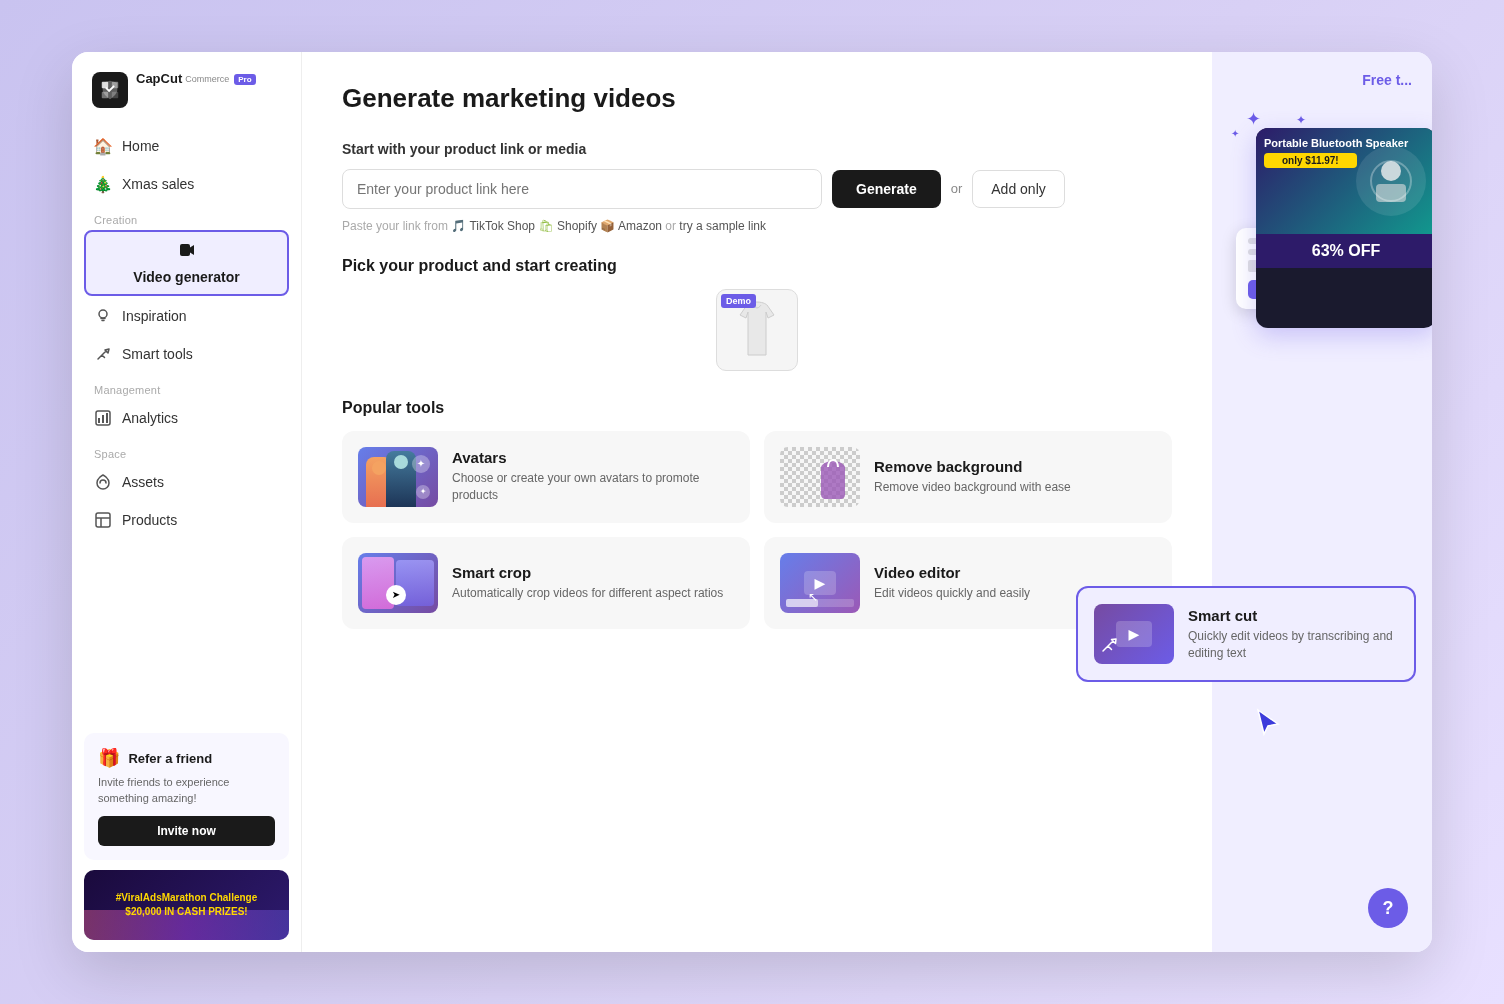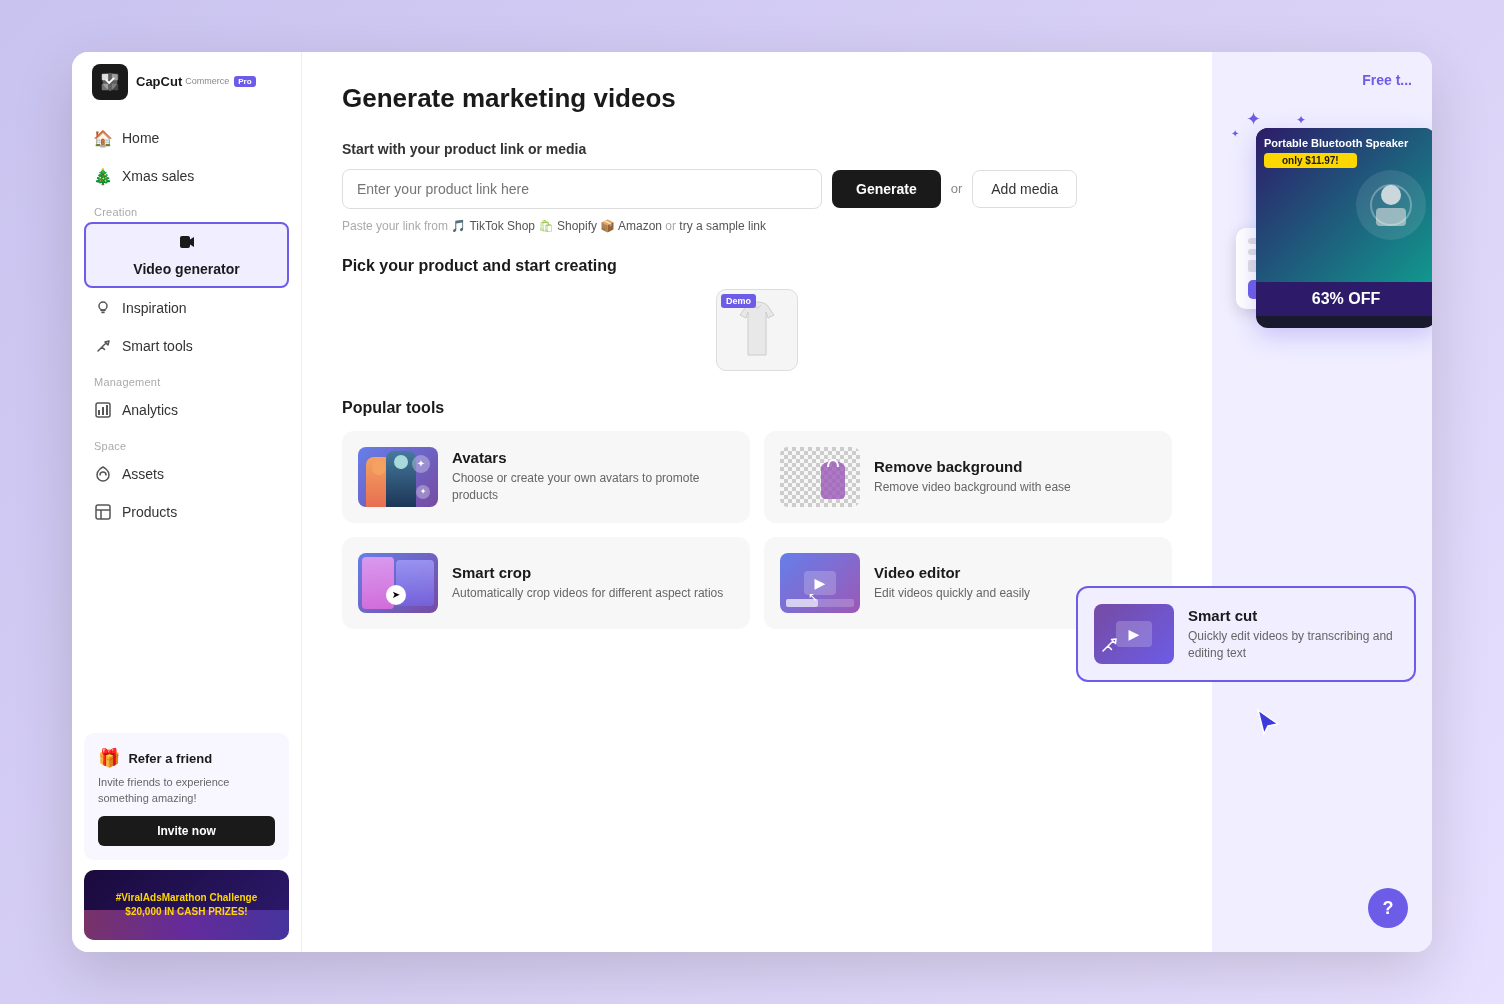--- a/index.html
+++ b/index.html
@@ -27,23 +27,23 @@
       width: 230px;
       background: #fff;
       height: 100%;
       display: flex;
       flex-direction: column;
       padding: 0;
       border-right: 1px solid #eee;
       flex-shrink: 0;
     }
     .sidebar-logo {
-      padding: 12px 20px 16px;
-      display: flex;
-      align-items: center;
+      padding: 20px 20px 16px;
+      display: flex;
+      align-items: flex-start;
       gap: 8px;
     }
     .logo-icon {
       width: 36px;
       height: 36px;
       background: #1a1a1a;
       border-radius: 8px;
       display: flex;
       align-items: center;
       justify-content: center;
@@ -362,21 +362,21 @@
       background: #1a1a2e;
       border-radius: 12px;
       overflow: hidden;
       width: 180px;
       min-height: 200px;
       position: relative;
       box-shadow: 0 8px 24px rgba(108,92,231,0.3);
     }
     .ad-preview-img {
       width: 100%;
-      height: 154px;
+      height: 106px;
       background: linear-gradient(135deg, #2d1b69, #11998e);
       display: flex;
       align-items: center;
       justify-content: center;
       position: relative;
       overflow: hidden;
     }
     .ad-overlay-text {
       position: absolute;
       top: 8px;
@@ -610,21 +610,21 @@
   </div>
 
   <div class="main-content">
     <h1 class="page-title">Generate marketing videos</h1>
 
     <div class="section-label">Start with your product link or media</div>
     <div class="input-row">
       <input class="product-link-input" type="text" placeholder="Enter your product link here" style="">
       <button class="generate-btn">Generate</button>
       <span class="or-text">or</span>
-      <button class="add-media-btn">Add media</button>
+      <button class="add-media-btn">Add only</button>
     </div>
     <div class="paste-hint">
       <span>Paste your link from</span>
       <a href="#">
         <span style="color:#ee1d52;">🎵</span> TikTok Shop
       </a>
       <a href="#">
         <span style="color:#95bf47;">🛍</span> Shopify
       </a>
       <a href="#">

